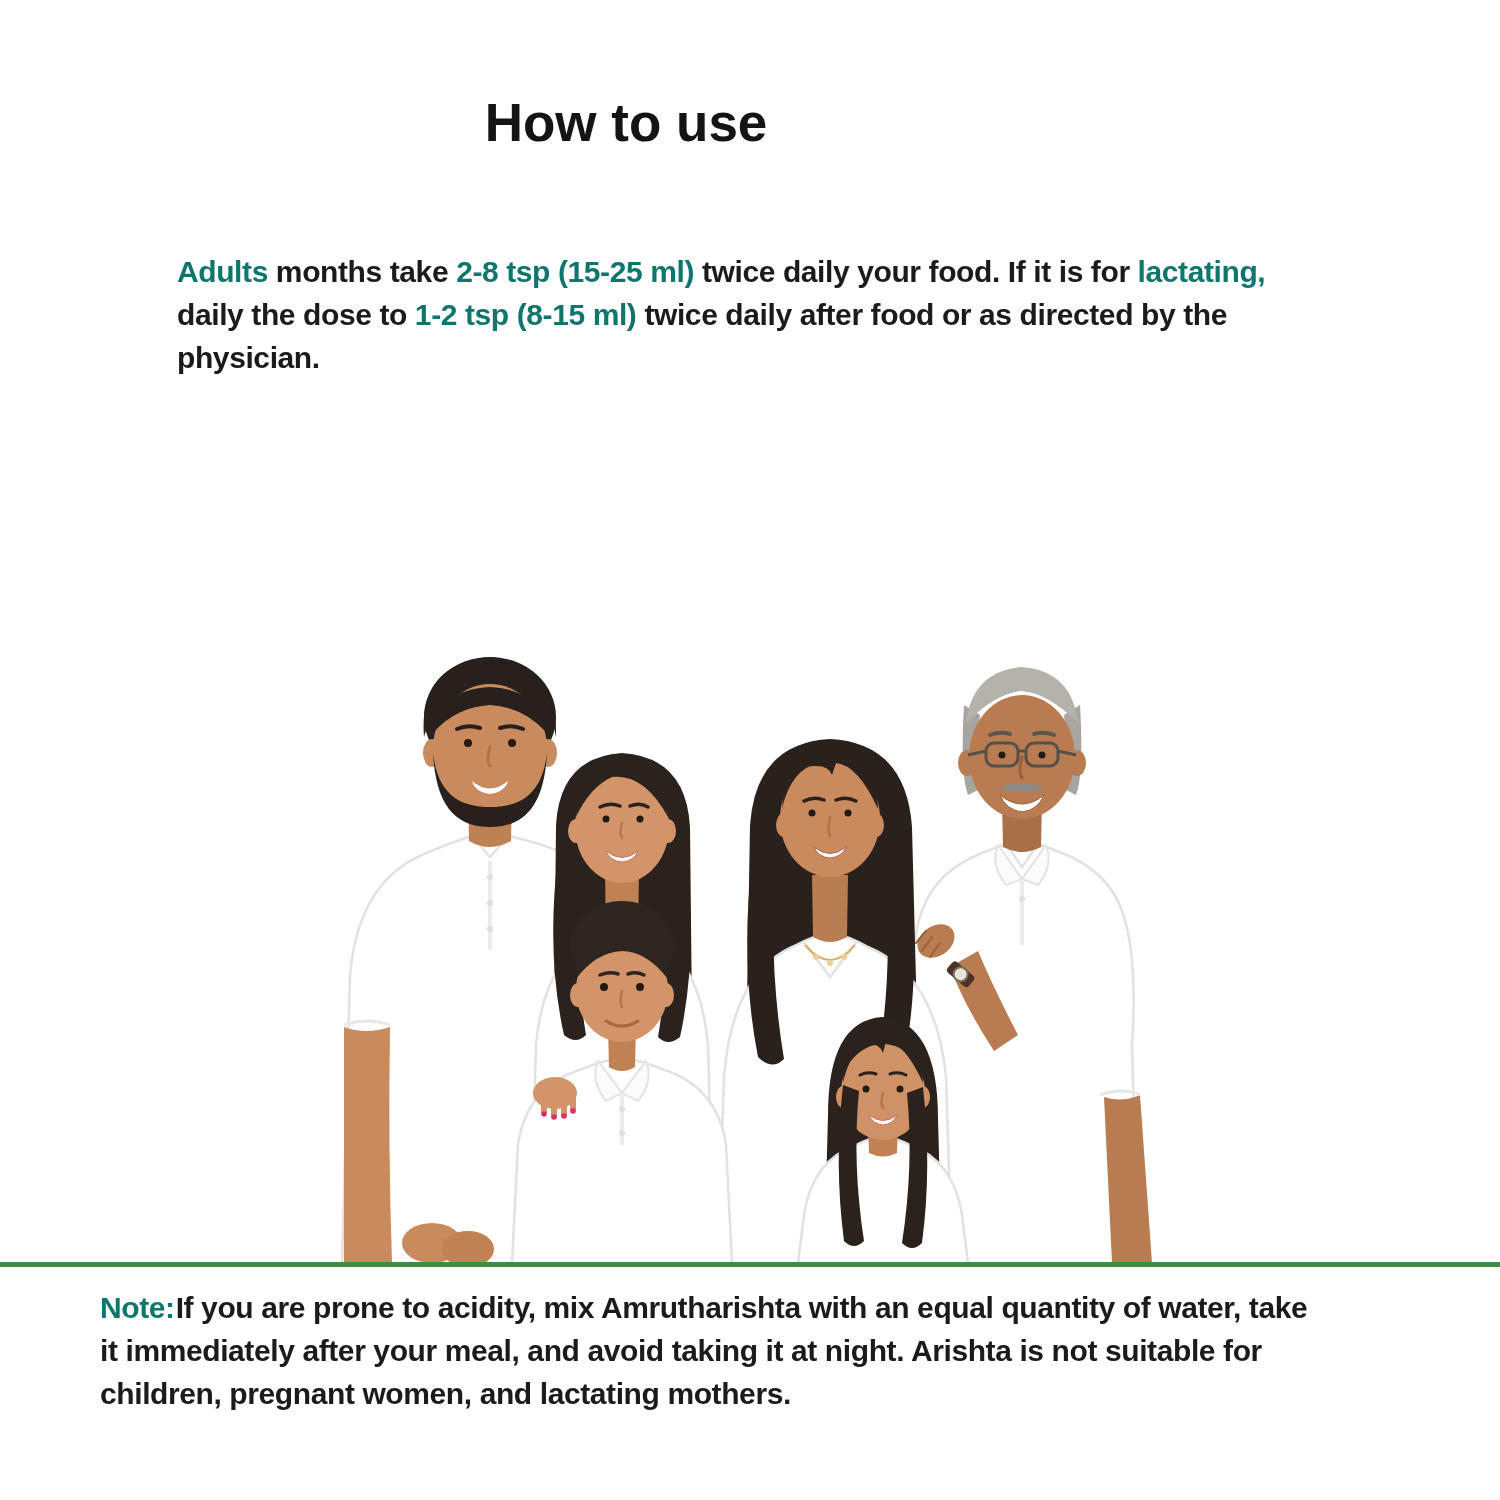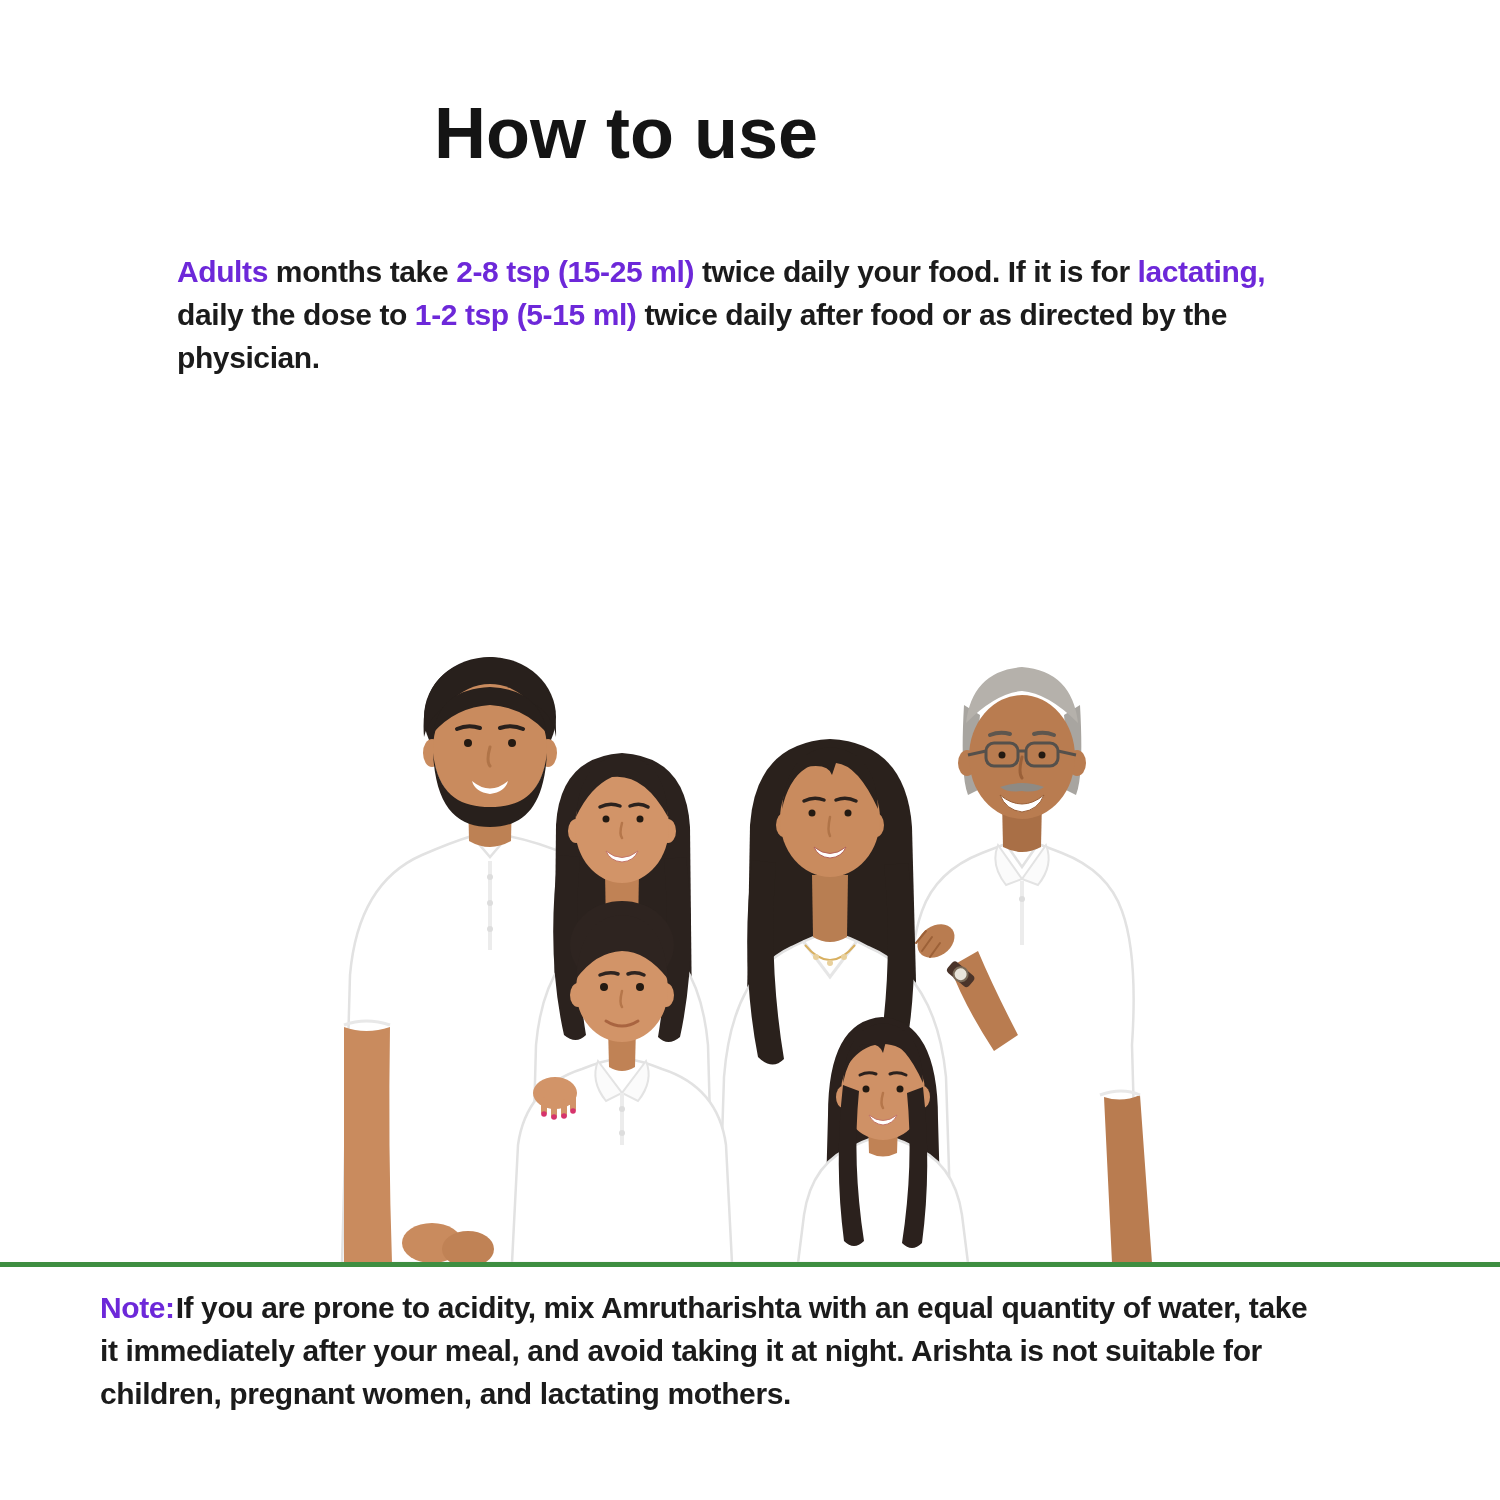--- a/index.html
+++ b/index.html
@@ -2,43 +2,43 @@
 <html><head>
 <meta charset="utf-8">
 <style>
   html,body{margin:0;padding:0;background:#ffffff;}
   .canvas{
     position:relative;width:1500px;height:1500px;background:#ffffff;
     overflow:hidden;font-family:"Liberation Sans",sans-serif;font-weight:700;
   }
   .page-title{
     position:absolute;top:92px;left:0;width:1252px;margin:0;
-    text-align:center;font-size:72px;font-weight:700;color:#141414;letter-spacing:0;
+    text-align:center;font-size:53px;font-weight:700;color:#141414;letter-spacing:0;
   }
   .body-text{
     margin:0;font-size:30px;line-height:43px;letter-spacing:-0.4px;
     color:#1b1b1b;font-weight:700;
   }
   .para1{position:absolute;left:177px;top:250px;max-width:1120px;}
   .para2{position:absolute;left:177px;top:414px;max-width:1120px;}
-  .green{color:#6d28d9;}
+  .green{color:#0f766e;}
   .photo{position:absolute;left:300px;top:645px;width:900px;height:618px;}
   .photo svg{display:block;width:100%;height:100%;}
   .divider{position:absolute;left:0;top:1262px;width:1500px;height:5px;background:#3E8E41;}
   .note{position:absolute;left:100px;top:1286px;max-width:1230px;}
   .note-label{margin-right:1px;}
 </style>
 </head>
 <body>
 
 <div class="canvas">
 
   <h1 class="page-title">How to use</h1>
 
-  <p class="body-text para1"><span class="green">Adults</span><span> months take </span><span class="green">2-8 tsp (15-25 ml)</span><span> twice daily your food.  If it is for </span><span class="green">lactating,</span><span> daily the dose to </span><span class="green">1-2 tsp (5-15 ml)</span><span> twice daily after food or as directed by the physician.</span></p>
+  <p class="body-text para1"><span class="green">Adults</span><span> months take </span><span class="green">2-8 tsp (15-25 ml)</span><span> twice daily your food.  If it is for </span><span class="green">lactating,</span><span> daily the dose to </span><span class="green">1-2 tsp (8-15 ml)</span><span> twice daily after food or as directed by the physician.</span></p>
 
 
   <div class="photo" role="img" aria-label="Three-generation Indian family of six smiling, all dressed in white">
     <svg viewBox="0 0 900 618" xmlns="http://www.w3.org/2000/svg">
 
       <g>
         <ellipse cx="190" cy="72" rx="66" ry="60" fill="#28201c"></ellipse>
         <path d="M124,92 Q118,18 192,12 Q258,20 256,92 Q252,52 190,48 Q134,52 124,92 Z" fill="#28201c"></path>
         <path d="M42,618 L50,330 Q58,238 122,210 Q152,197 172,191 L190,212 L208,191 Q238,197 268,210 Q332,238 340,330 L348,618 Z" fill="#ffffff" stroke="#e2e2e2" stroke-width="2.5"></path>
         <path d="M44,382 Q66,390 90,382 Q88,500 92,618 L44,618 Z" fill="#c98b5e"></path>

